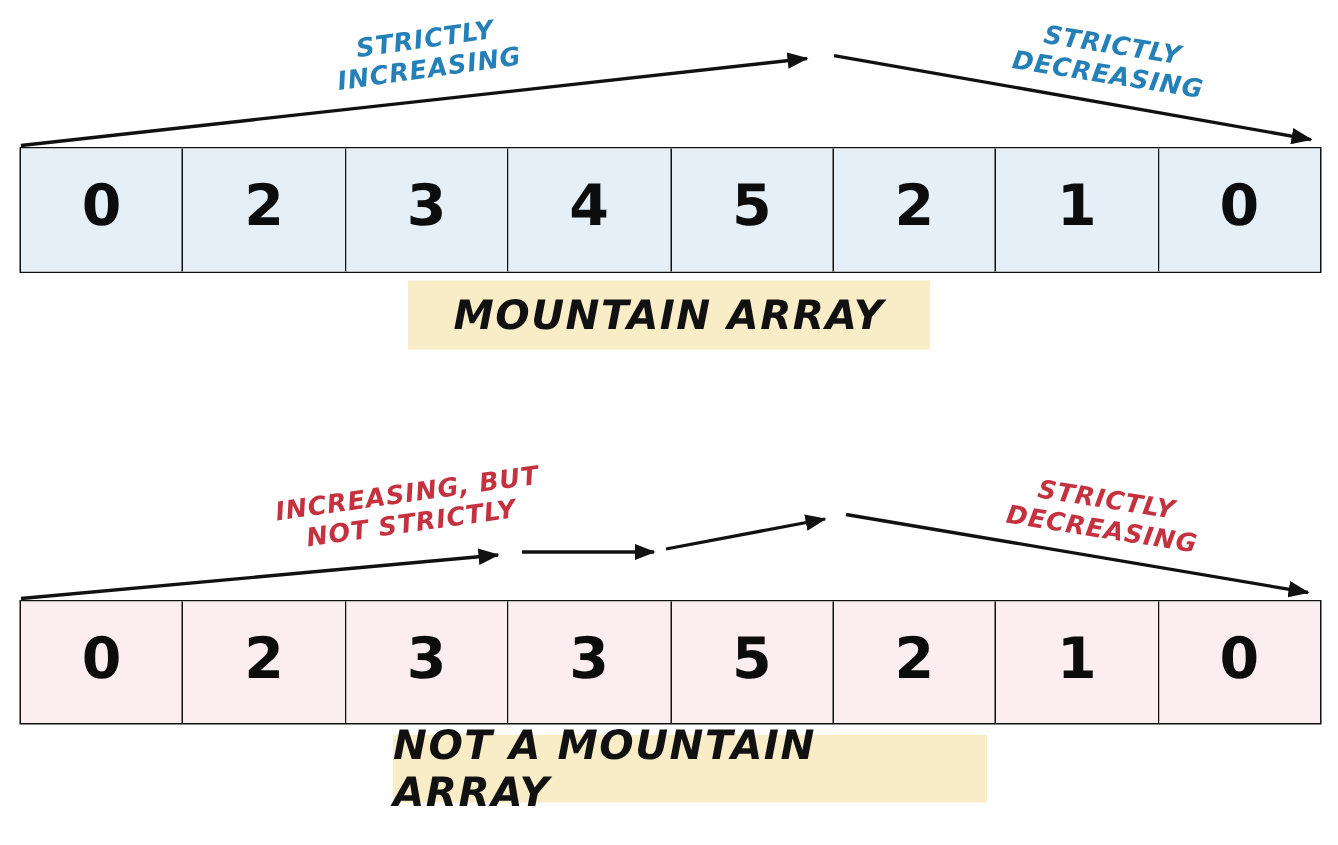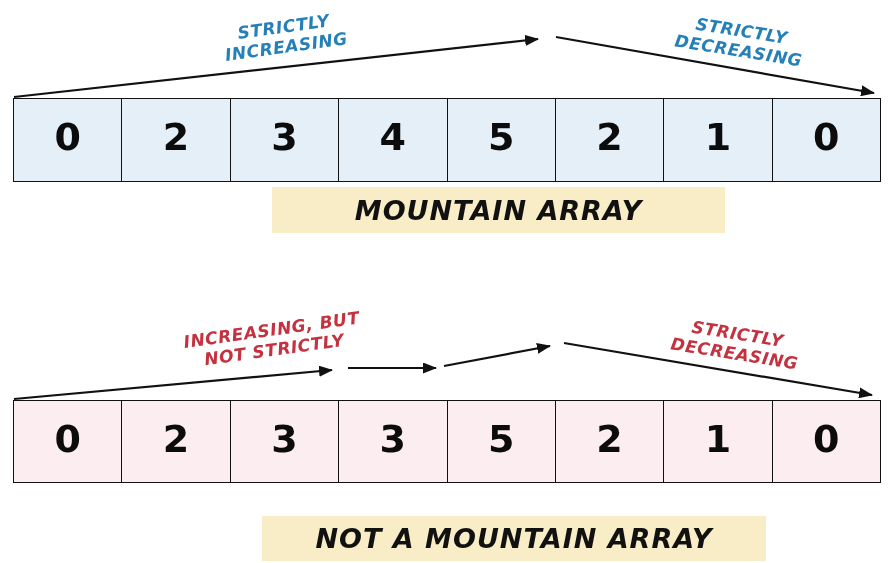--- a/index.html
+++ b/index.html
@@ -33,22 +33,22 @@
   .row-bottom .cell{background:var(--not-mountain-cell-bg,#fcedf0);}
   .hl-label{
     position:absolute;
     display:flex;align-items:center;justify-content:center;
     background:var(--label-highlight-bg,#f9edc7);
     color:#111;
     font-weight:bold;font-style:italic;
     font-size:27px;letter-spacing:1px;
     box-sizing:border-box;
   }
-  .label-top{left:272px;top:187px;width:453px;height:46px;}
-  .label-bottom{left:262px;top:516px;width:504px;height:45px;}
+  .label-top{left:272px;top:187px;width:348px;height:46px;}
+  .label-bottom{left:262px;top:490px;width:396px;height:45px;}
   .ann{
     position:absolute;
     transform:translate(-50%,-50%) rotate(var(--rot,0deg));
     text-align:center;
     font-weight:bold;font-style:italic;
     font-size:17px;line-height:1.2;letter-spacing:0.6px;
     white-space:pre-line;
   }
   .ann-blue{color:var(--increasing-text-blue,#2680b8);}
   .ann-red{color:var(--warning-text-red,#c43240);}

